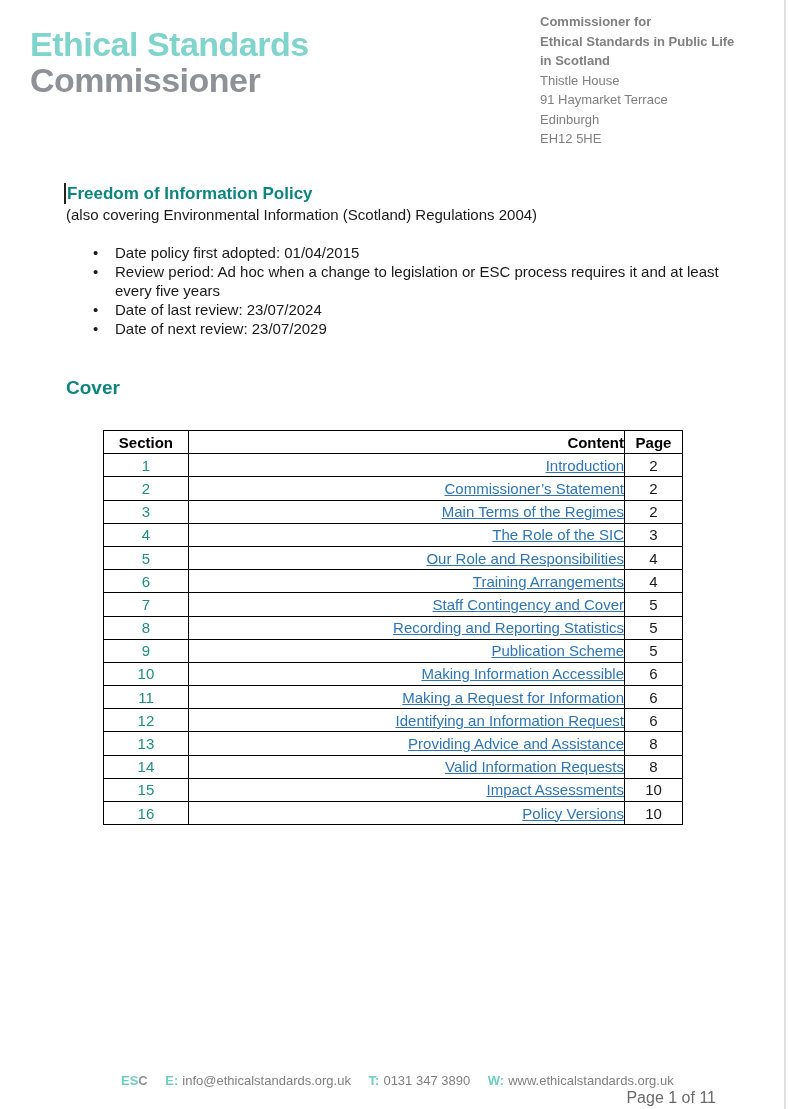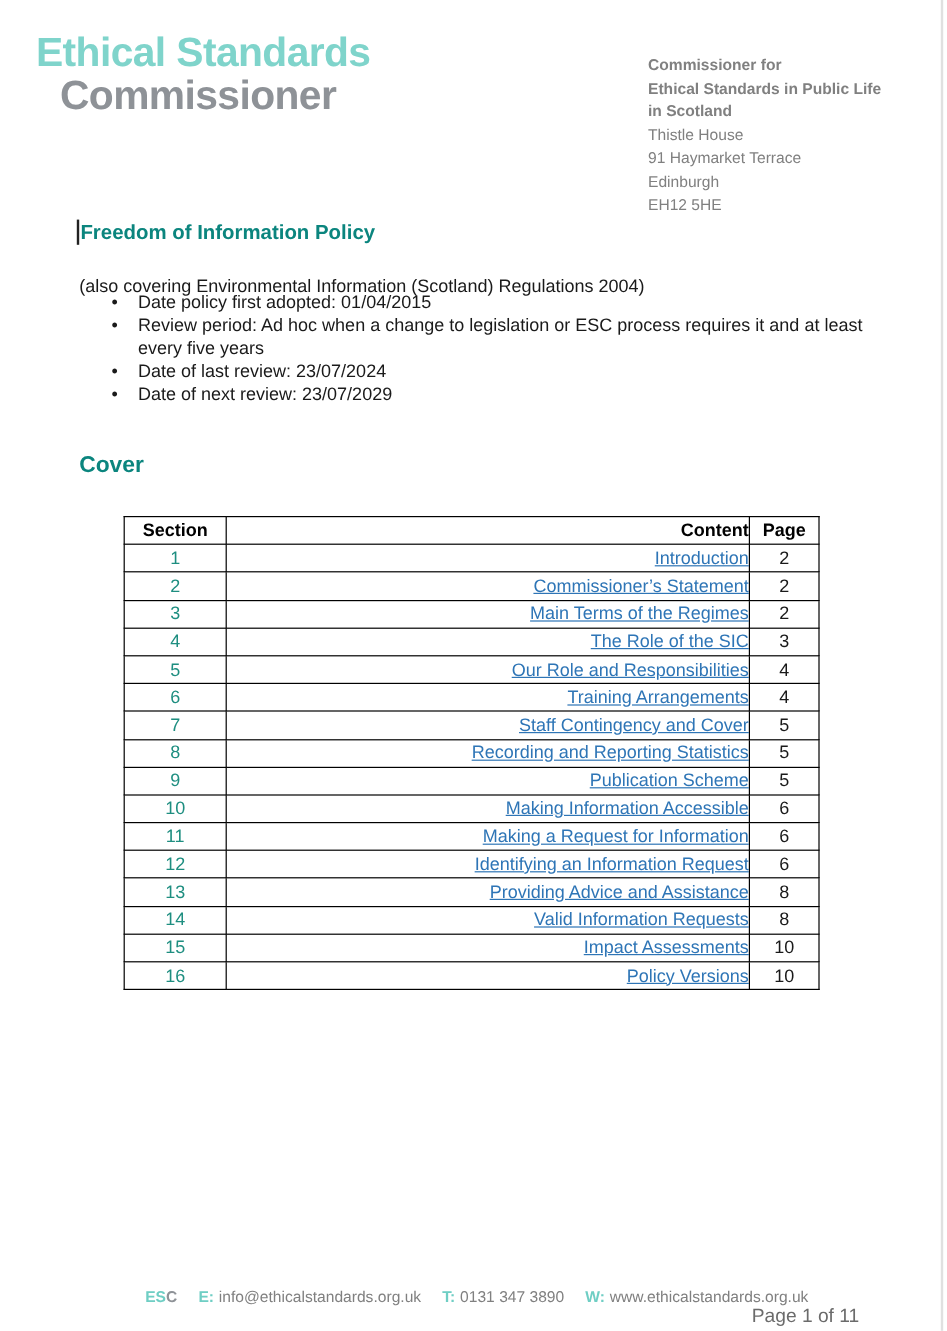--- a/index.html
+++ b/index.html
@@ -27,25 +27,25 @@
   
   .logo {
     position: absolute;
     left: 30px; top: 26px;
     font-weight: bold;
     line-height: 36px;
     font-size: 34px;
     letter-spacing: -0.5px;
   }
   .logo .line1 { color: var(--logo-teal); display: block; }
-  .logo .line2 { color: var(--logo-gray); display: block; margin-left: 20px; }
+  .logo .line2 { color: var(--logo-gray); display: block; }
 
   .address {
     position: absolute;
-    left: 540px; top: 44px;
+    left: 540px; top: 12px;
     width: 230px;
     font-size: 13px;
     line-height: 19.5px;
     color: var(--gray-text);
   }
   .address .bold { font-weight: bold; }
 
   
   .doc-title-row {
     position: absolute;
@@ -60,21 +60,20 @@
   .doc-title {
     color: var(--heading-teal);
     font-size: 17px;
     font-weight: bold;
   }
   .doc-subtitle {
     position: absolute;
     left: 66px; top: 206px;
     font-size: 15px;
     color: #1a1a1a;
-    margin-top: 24px;
   }
 
   
   .meta-list {
     position: absolute;
     left: 115px; top: 243px;
     width: 640px;
     list-style: none;
     font-size: 15px;
     line-height: 19px;

